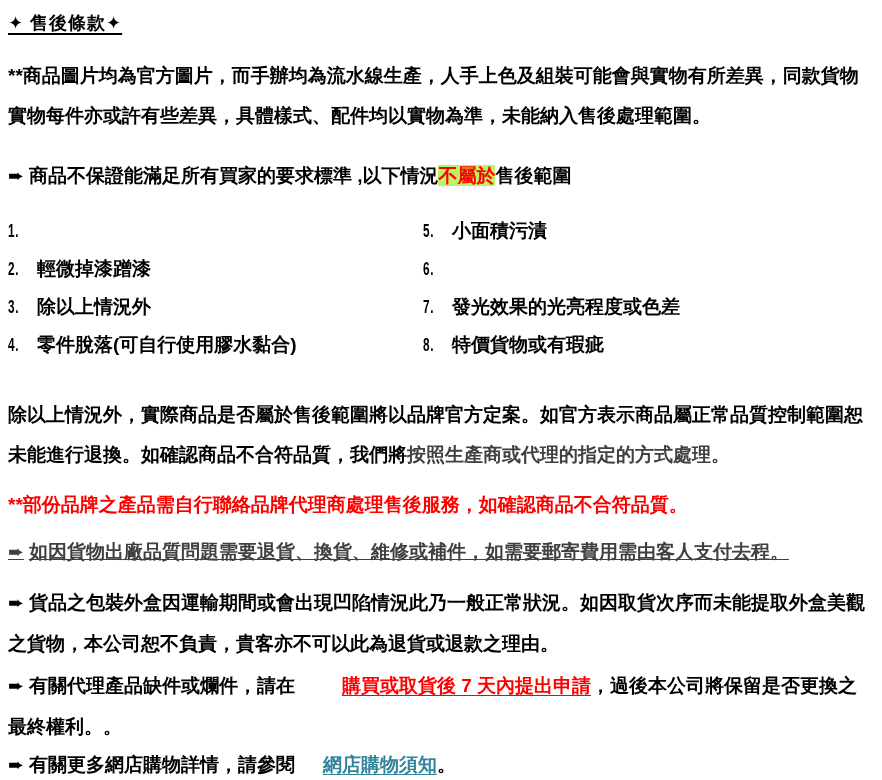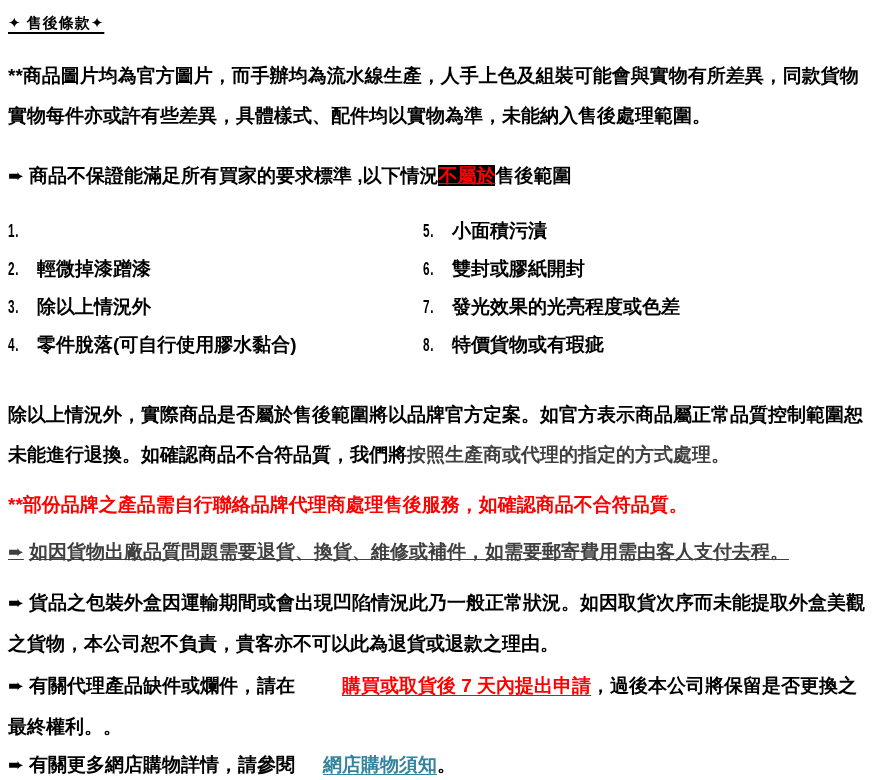--- a/index.html
+++ b/index.html
@@ -3,27 +3,27 @@
 <meta charset="utf-8">
 <style>
   html, body { margin: 0; padding: 0; background: #ffffff; }
   body {
     width: 882px; height: 780px; overflow: hidden;
     font-family: "Liberation Sans", "DejaVu Sans", sans-serif;
     font-weight: bold; color: #000000; font-size: 19px;
     box-sizing: border-box; padding: 10px 14px 0 8px;
   }
   .title {
-    display: inline-block; font-size: 15px; line-height: 26px;
+    display: inline-block; font-size: 18px; line-height: 26px;
     text-decoration: underline; text-decoration-thickness: 2px;
     text-underline-offset: 4px; margin-bottom: 20px; letter-spacing: 1px;
   }
   .p1 { line-height: 40px; margin-bottom: 25px; }
   .guarantee { line-height: 30px; margin-bottom: 21px; white-space: nowrap; }
-  .hl { background: #000000; color: #FF0000; text-decoration: underline; }
+  .hl { background: #bef264; color: #FF0000; }
   .defect-list { display: grid; grid-template-columns: 415px 1fr; row-gap: 0; }
   .li { display: flex; line-height: 38px; white-space: nowrap; }
   .num {
     display: inline-block; width: 29px; flex: 0 0 29px;
     transform: scaleX(0.62); transform-origin: 0 50%;
     letter-spacing: 1px;
   }
   .decision { line-height: 40px; margin-top: 31px; margin-bottom: 15px; }
   .gray { color: #404040; }
   .red-notice { color: #FF0000; line-height: 30px; margin-bottom: 17px; }
@@ -57,21 +57,20 @@
   <div class="li">
       <span class="num">5.</span>
       <span>小面積污漬</span>
     </div>
   <div class="li">
       <span class="num">2.</span>
       <span>輕微掉漆蹭漆</span>
     </div>
   <div class="li">
       <span class="num">6.</span>
-      <span>雙封或膠紙開封</span>
     </div>
   <div class="li">
       <span class="num">3.</span>
       <span>除以上情況外</span>
     </div>
   <div class="li">
       <span class="num">7.</span>
       <span>發光效果的光亮程度或色差</span>
     </div>
   <div class="li">

